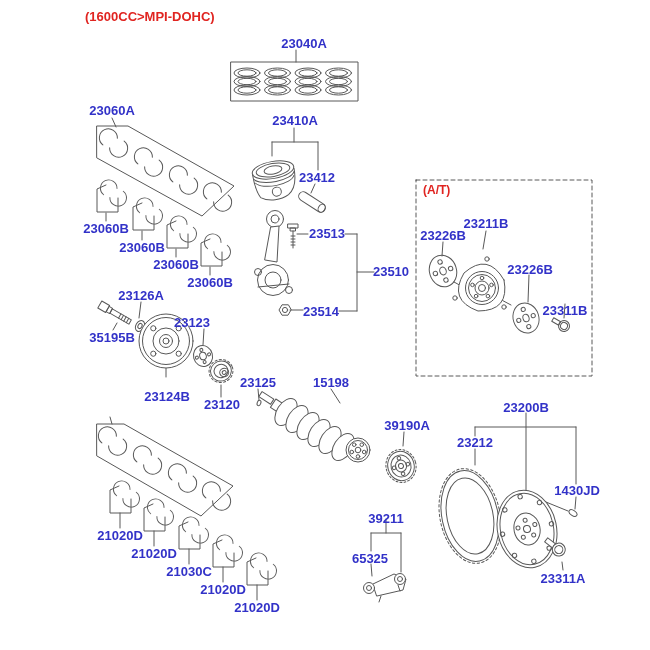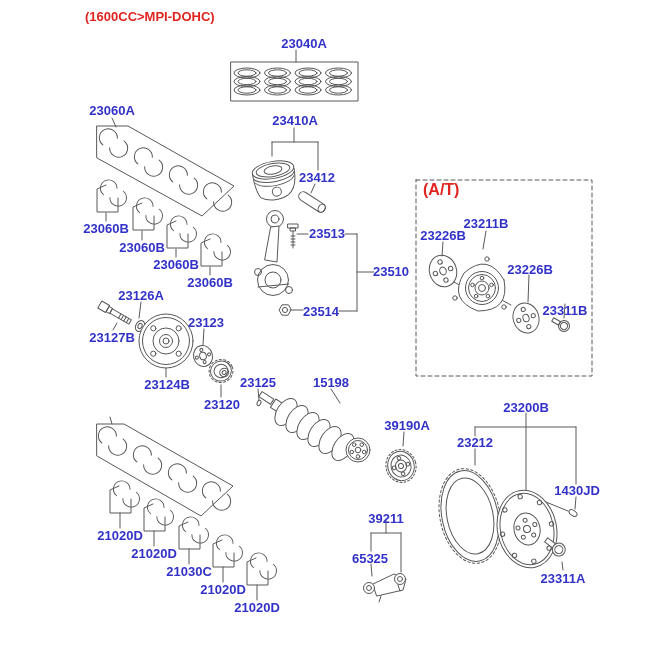--- a/index.html
+++ b/index.html
@@ -4,21 +4,21 @@
 <style>
   html,body{margin:0;padding:0;background:#ffffff;}
   #stage{position:relative;width:650px;height:650px;background:#fff;overflow:hidden;
          font-family:"Liberation Sans",sans-serif;}
   #art{position:absolute;left:0;top:0;}
   .art *{stroke:var(--line_gray,#585858);stroke-width:1;fill:none;stroke-linejoin:round;stroke-linecap:round;}
   .art .wf{fill:#ffffff;}
   .lbl{position:absolute;transform:translateX(-50%);color:var(--label_blue,#3232c8);
        font-weight:bold;font-size:13px;line-height:13px;white-space:nowrap;}
   .ttl{position:absolute;color:var(--label_red,#e02420);font-weight:bold;font-size:13px;line-height:14px;white-space:nowrap;}
-  .at{position:absolute;color:var(--label_red,#e02420);font-weight:bold;font-size:16px;line-height:12px;}
+  .at{position:absolute;color:var(--label_red,#e02420);font-weight:bold;font-size:12px;line-height:12px;}
   .usize{position:absolute;left:78px;top:385px;width:64px;height:28px;padding-top:2px;
          background:var(--usize_fill,#f4a4a0);border:2px solid var(--label_red,#e02420);
          border-radius:15px;color:var(--label_red,#d6201c);font-weight:bold;font-size:11.5px;
          line-height:13px;text-align:center;}
 </style>
 </head>
 <body>
 
 <div id="stage">
 
@@ -308,23 +308,23 @@
 <div class="lbl" style="left:295px;top:114px">23410A</div>
 <div class="lbl" style="left:317px;top:171px">23412</div>
 <div class="lbl" style="left:106px;top:222px">23060B</div>
 <div class="lbl" style="left:142px;top:241px">23060B</div>
 <div class="lbl" style="left:176px;top:258px">23060B</div>
 <div class="lbl" style="left:210px;top:276px">23060B</div>
 <div class="lbl" style="left:327px;top:227px">23513</div>
 <div class="lbl" style="left:391px;top:265px">23510</div>
 <div class="lbl" style="left:321px;top:305px">23514</div>
 <div class="lbl" style="left:141px;top:289px">23126A</div>
-<div class="lbl" style="left:112px;top:331px">23127B</div>
-<div class="lbl" style="left:206px;top:316px">23123</div>
-<div class="lbl" style="left:167px;top:378px">23124B</div>
+<div class="lbl" style="left:112px;top:331px">35195B</div>
+<div class="lbl" style="left:192px;top:316px">23123</div>
+<div class="lbl" style="left:167px;top:390px">23124B</div>
 <div class="lbl" style="left:222px;top:398px">23120</div>
 <div class="lbl" style="left:258px;top:376px">23125</div>
 <div class="lbl" style="left:331px;top:376px">15198</div>
 <div class="lbl" style="left:407px;top:419px">39190A</div>
 <div class="lbl" style="left:386px;top:512px">39211</div>
 <div class="lbl" style="left:370px;top:552px">65325</div>
 
 <div class="at" style="left:423px;top:184px">(A/T)</div>
 <div class="lbl" style="left:443px;top:229px">23226B</div>
 <div class="lbl" style="left:486px;top:217px">23211B</div>

